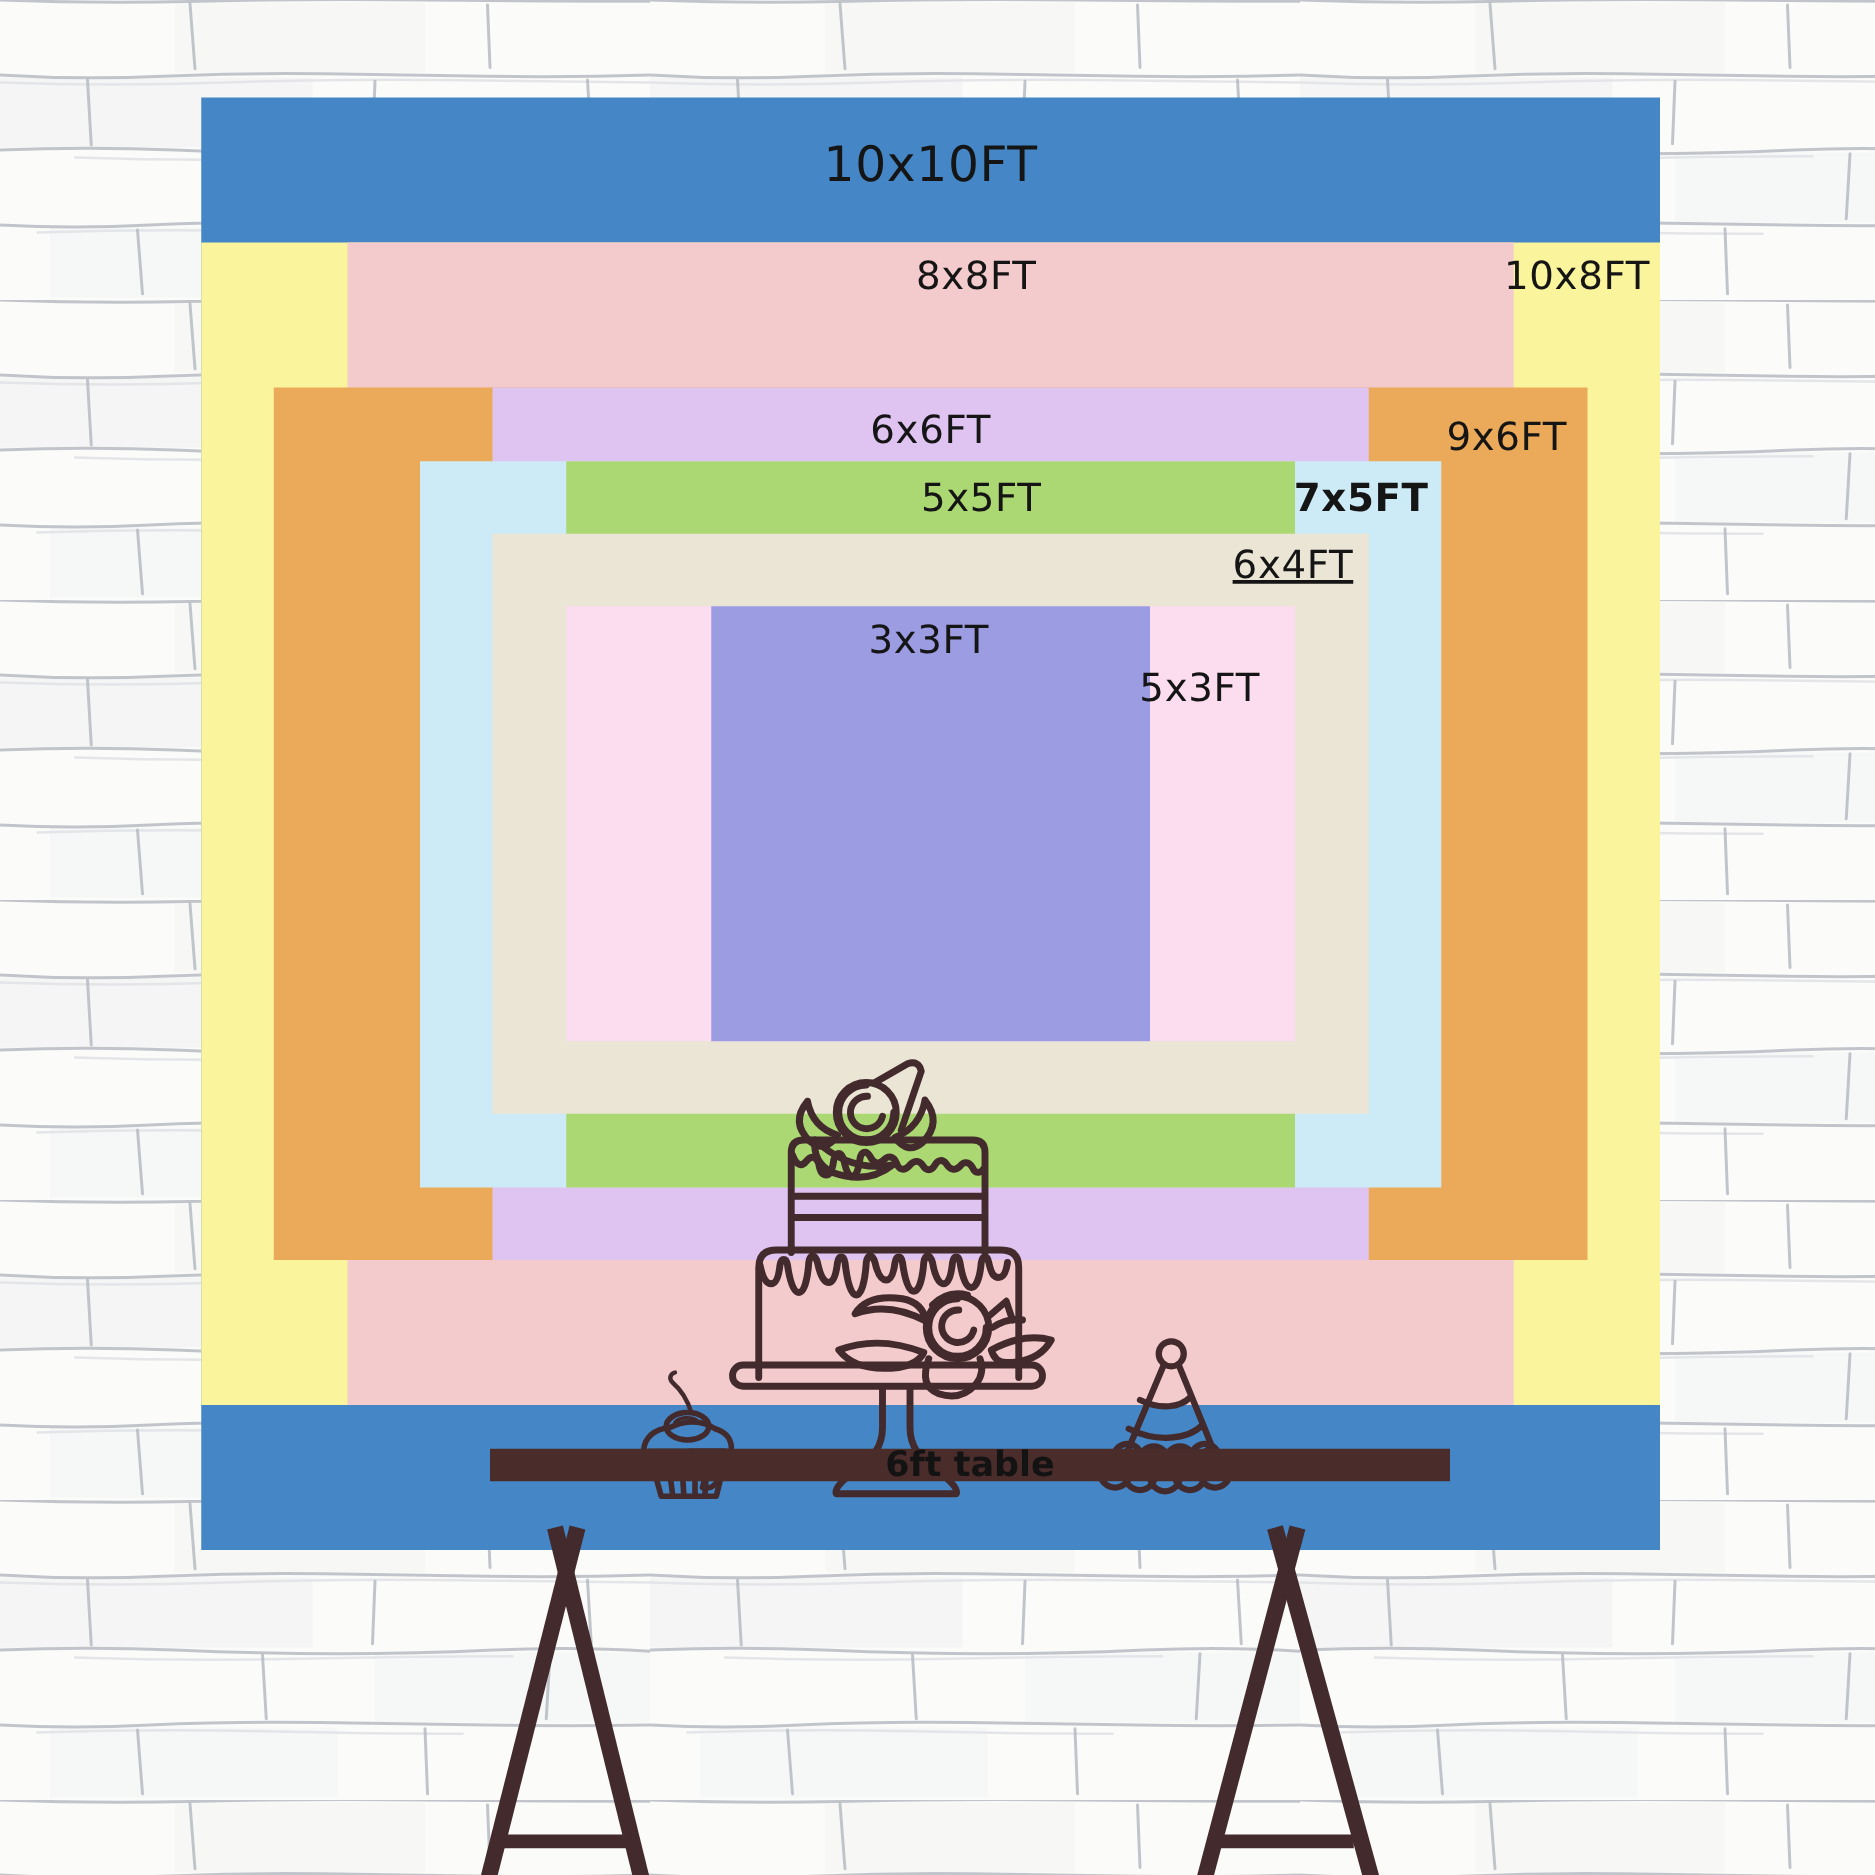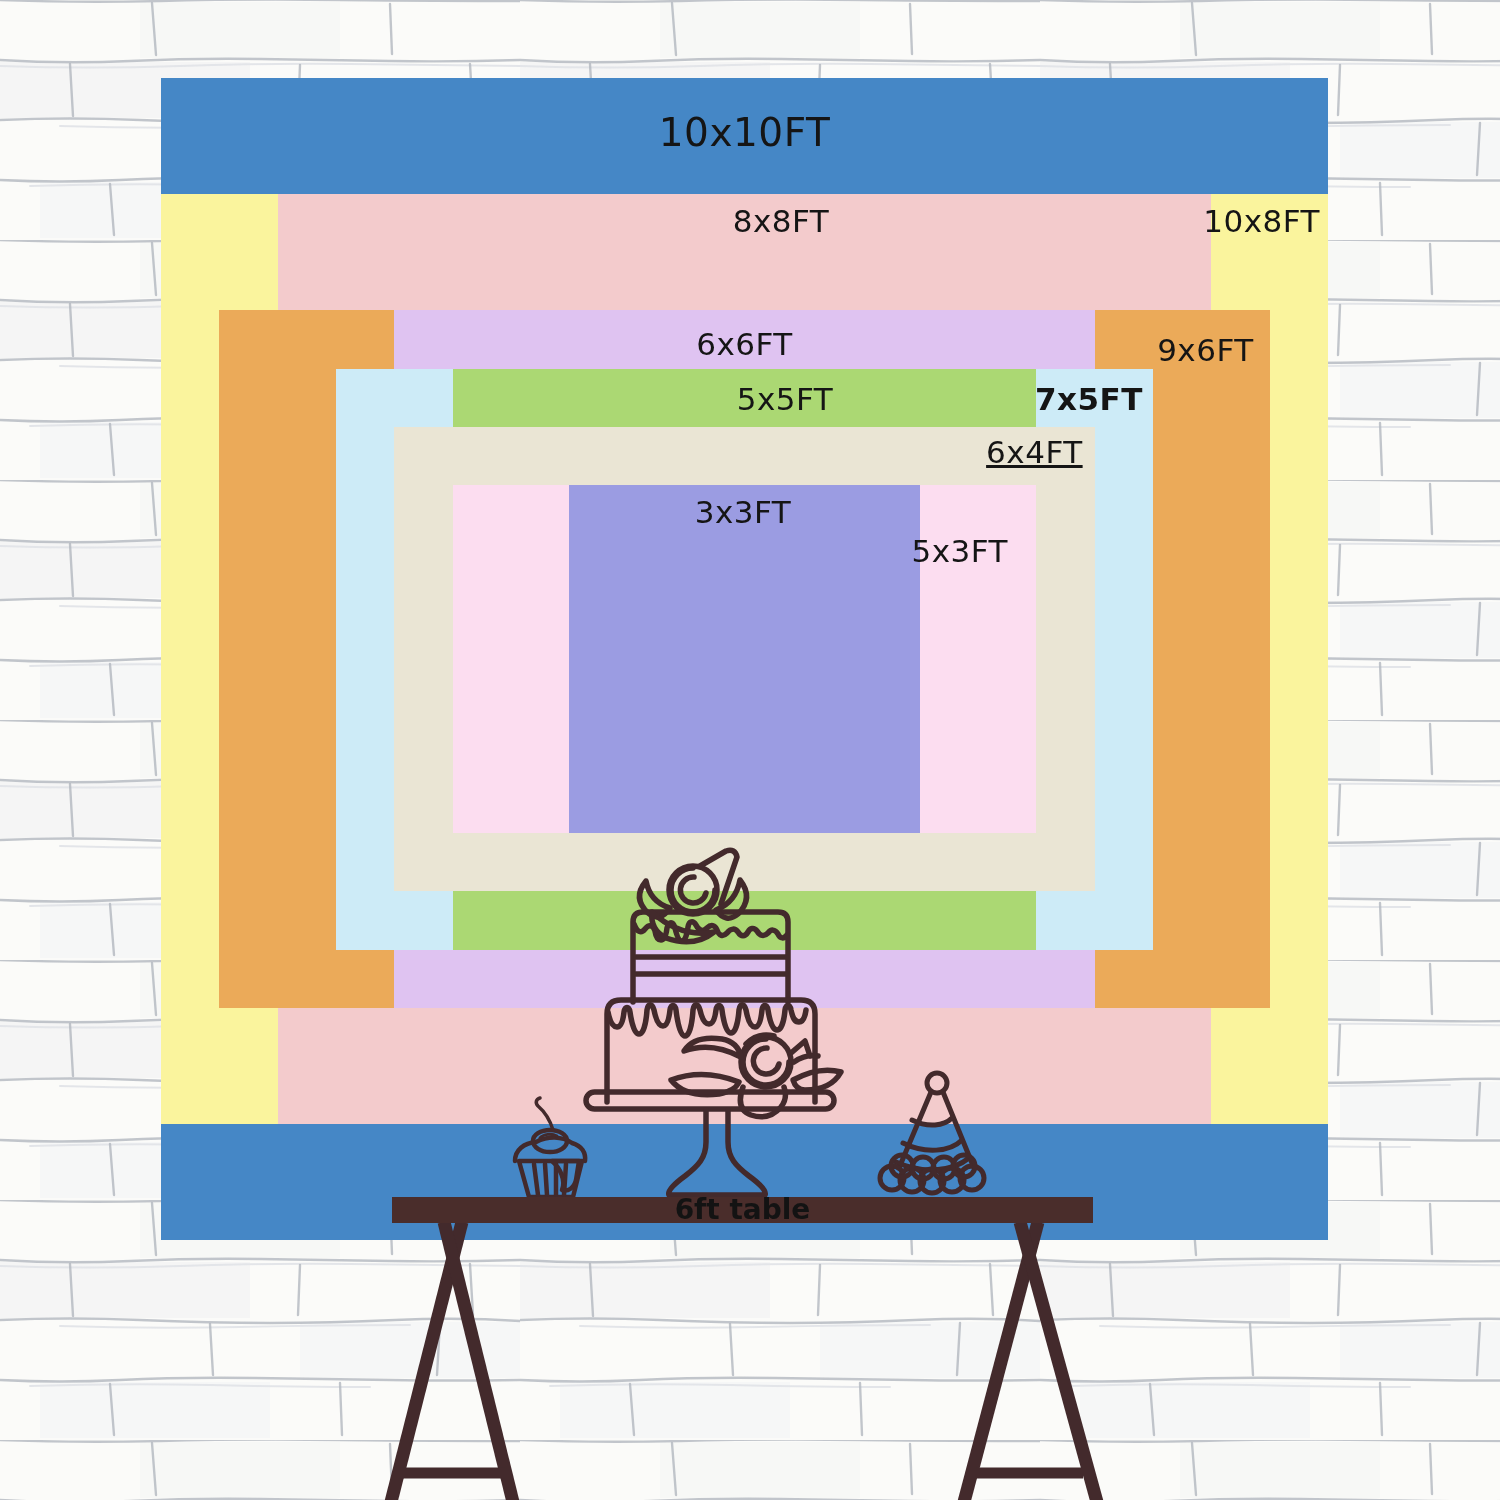--- a/index.html
+++ b/index.html
@@ -156,17 +156,17 @@
       <circle cx="932" cy="1181" r="12"></circle>
       <circle cx="952" cy="1180" r="12"></circle>
       <circle cx="972" cy="1178" r="12"></circle>
       <circle cx="902" cy="1166" r="11"></circle>
       <circle cx="923" cy="1168" r="11"></circle>
       <circle cx="944" cy="1168" r="11"></circle>
       <circle cx="964" cy="1166" r="11"></circle>
     </g>
   </svg>
 
-  <div class="table-bar" id="table-bar" style="left: 392px; top: 1197px; width: 701px; height: 26px; background: rgb(74, 45, 43);">
+  <div class="table-bar" id="table-bar" style="left: 392px; top: 1159px; width: 768px; height: 26px; background: rgb(74, 45, 43);">
     <span>6ft table</span>
   </div>
 
 </div>
 
 </body></html>

